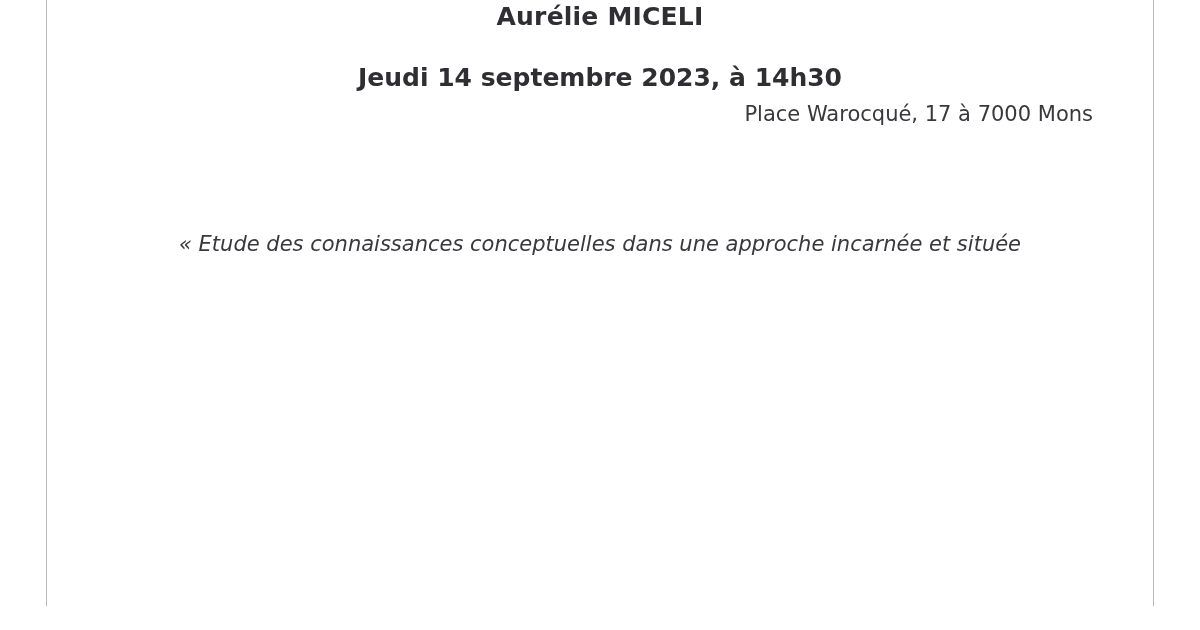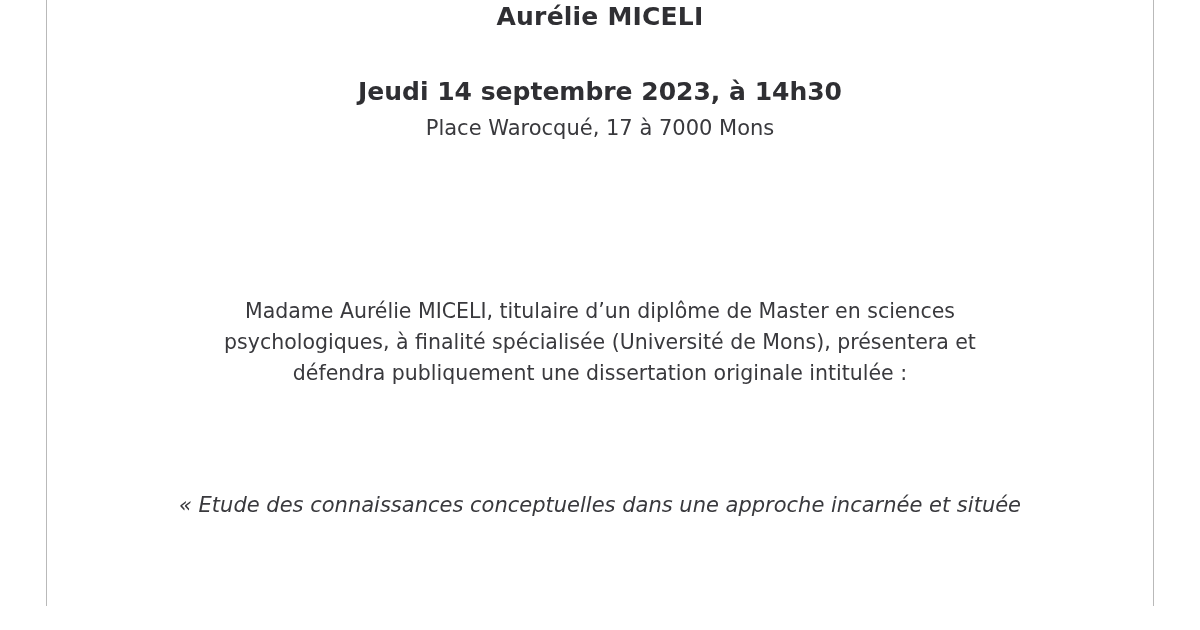--- a/index.html
+++ b/index.html
@@ -55,34 +55,35 @@
   .aura {
     font-size: 21px;
     color: #39393d;
     margin-top: 50px;
     line-height: 28px;
   }
   .datetime {
     font-size: 25px;
     font-weight: bold;
     color: #2f2f33;
-    margin-top: 42px;
+    margin-top: 28px;
     line-height: 32px;
   }
   .place1 {
     font-size: 21px;
     color: #39393d;
     margin-top: 10px;
     line-height: 28px;
   }
   .place2 {
     font-size: 21px;
     color: #39393d;
     margin-top: 6px;
     line-height: 28px;
+    text-align: right;
   }
   .para {
     font-size: 20.5px;
     color: #39393d;
     line-height: 31px;
     margin-top: 154px;
     padding: 0 95px;
   }
   .title-quote {
     font-size: 21px;
@@ -104,18 +105,17 @@
   <div class="content">
 
     <div class="name">Aurélie MICELI</div>
 
 
     <div class="datetime">Jeudi 14 septembre 2023, à 14h30</div>
 
 
     <div class="place2">Place Warocqué, 17 à 7000 Mons</div>
 
-    <div class="para">Madame Aurélie MICELI, titulaire d’un diplôme de Master en sciences psychologiques, à finalité spécialisée (Université de Mons), présentera et défendra publiquement une dissertation originale intitulée :</div>
 
     <div class="title-quote">« Etude des connaissances conceptuelles dans une approche incarnée et située</div>
 
   </div>
 </div>
 
 </body></html>

